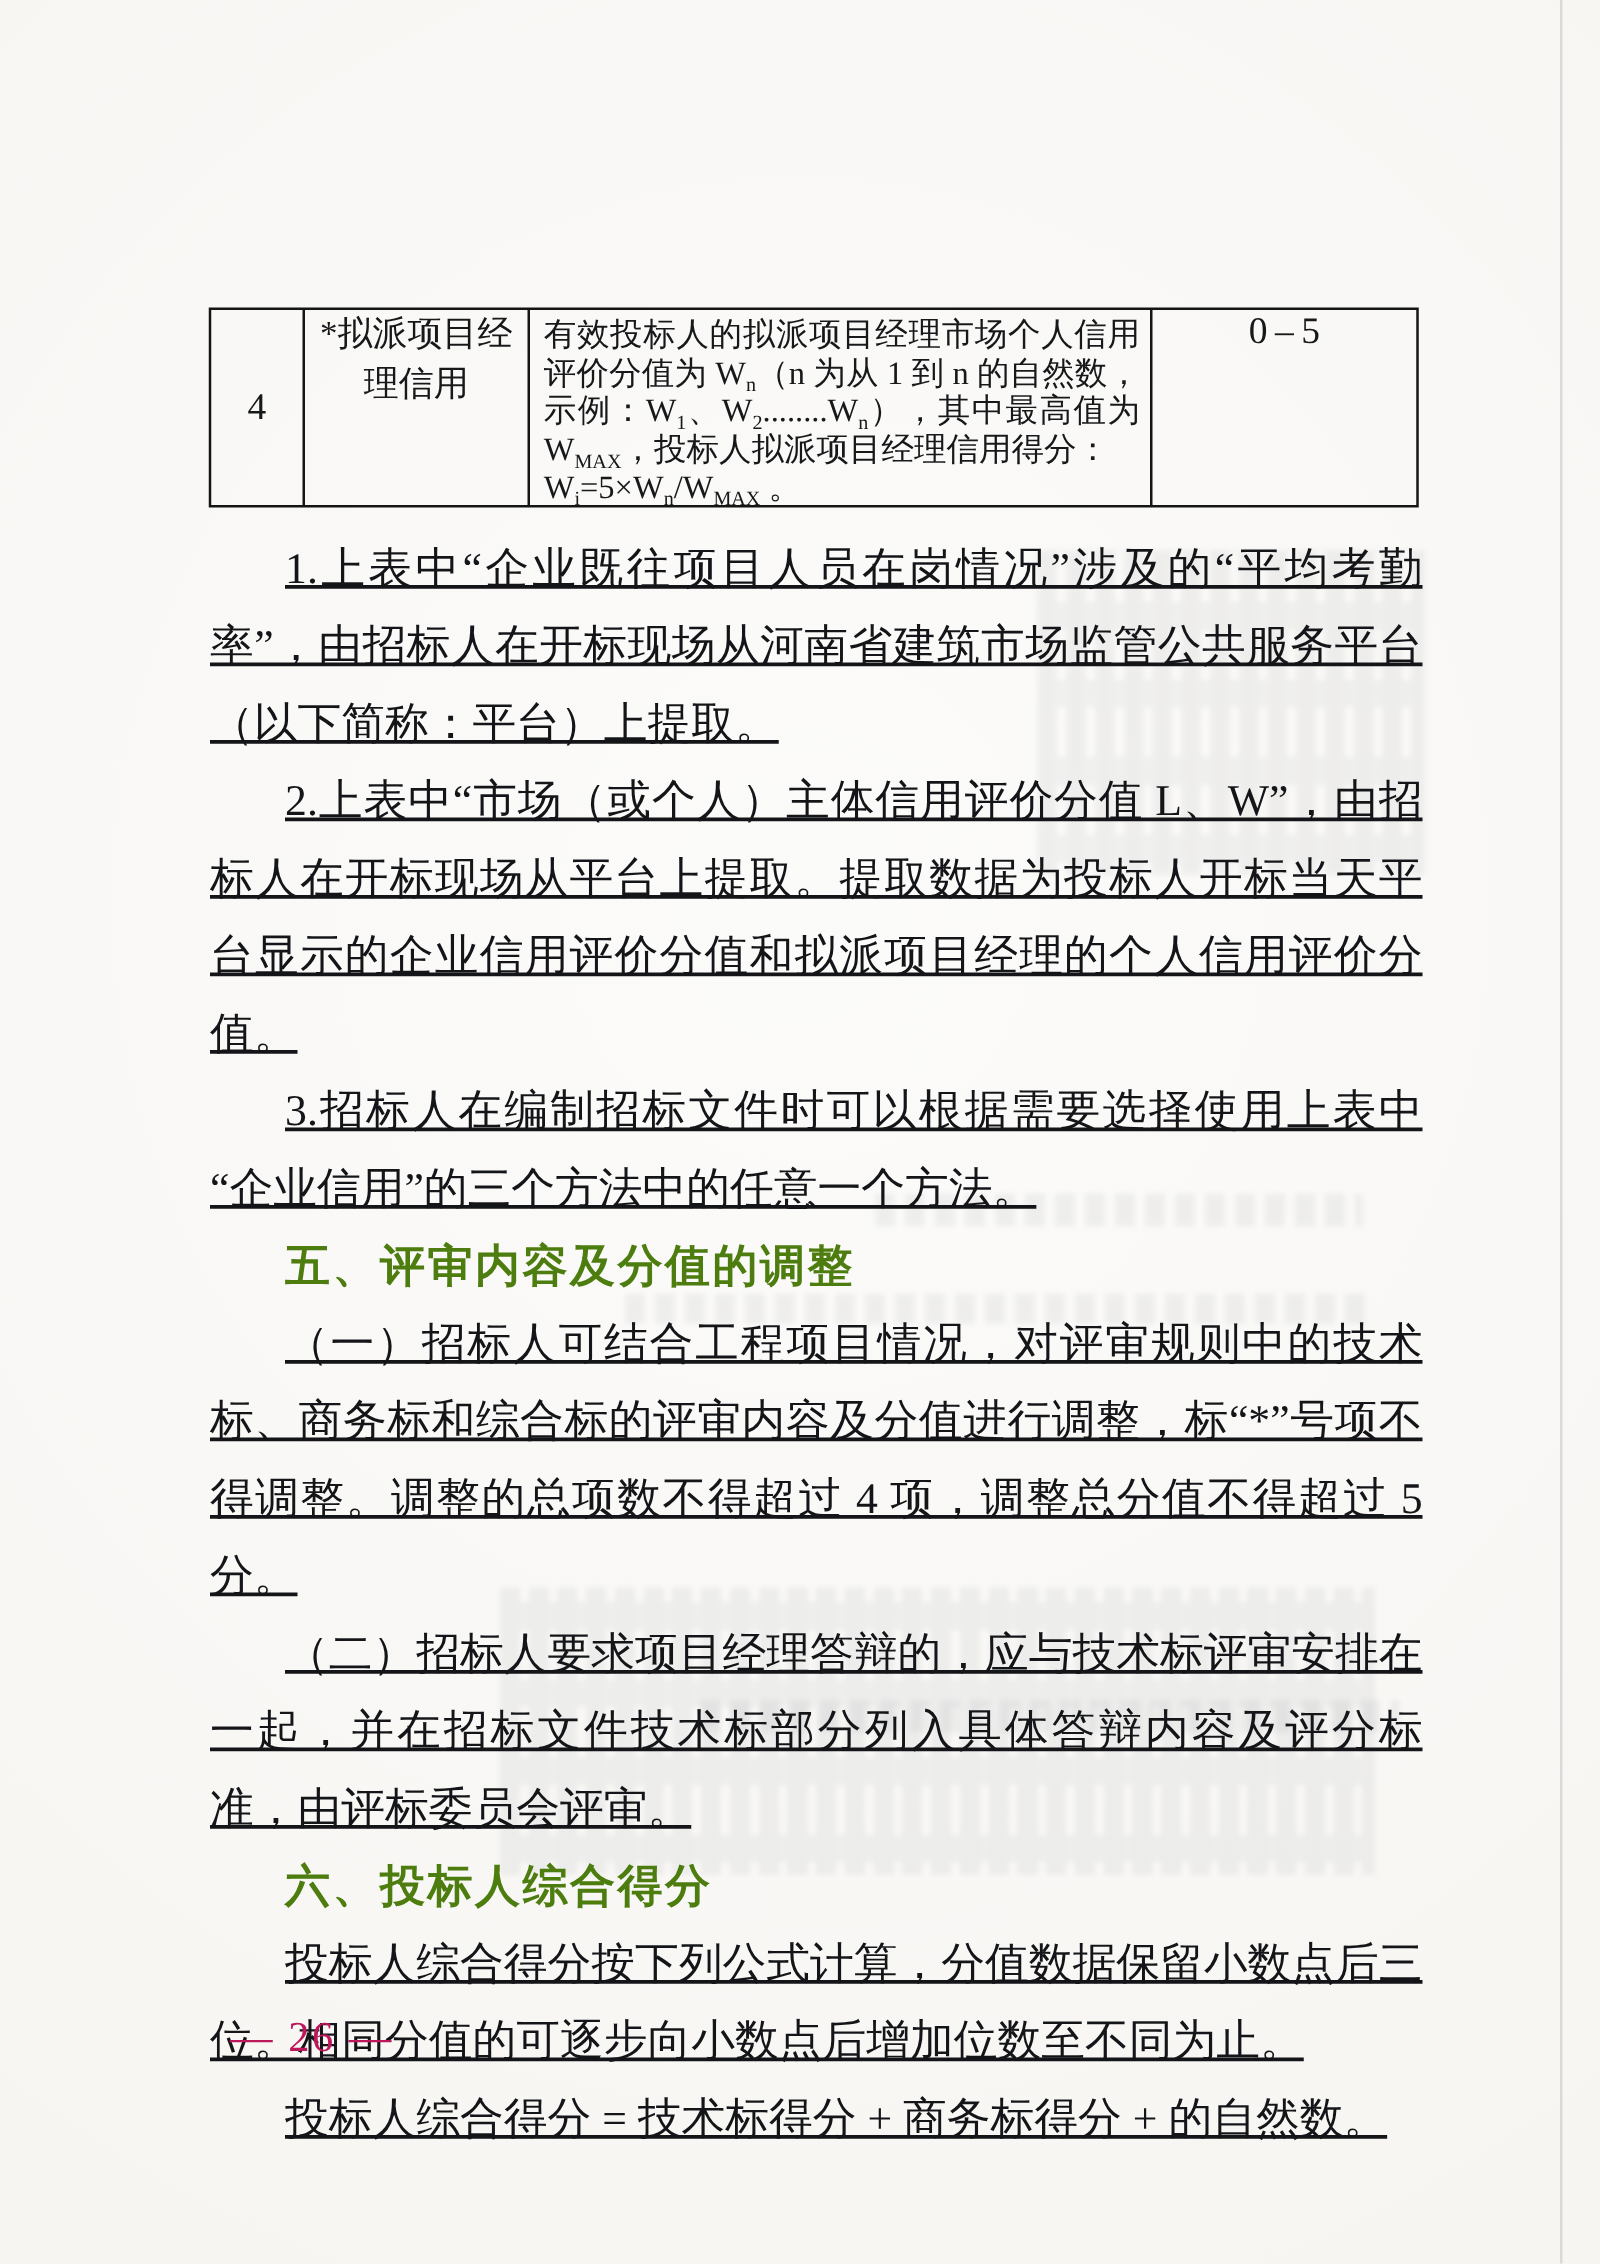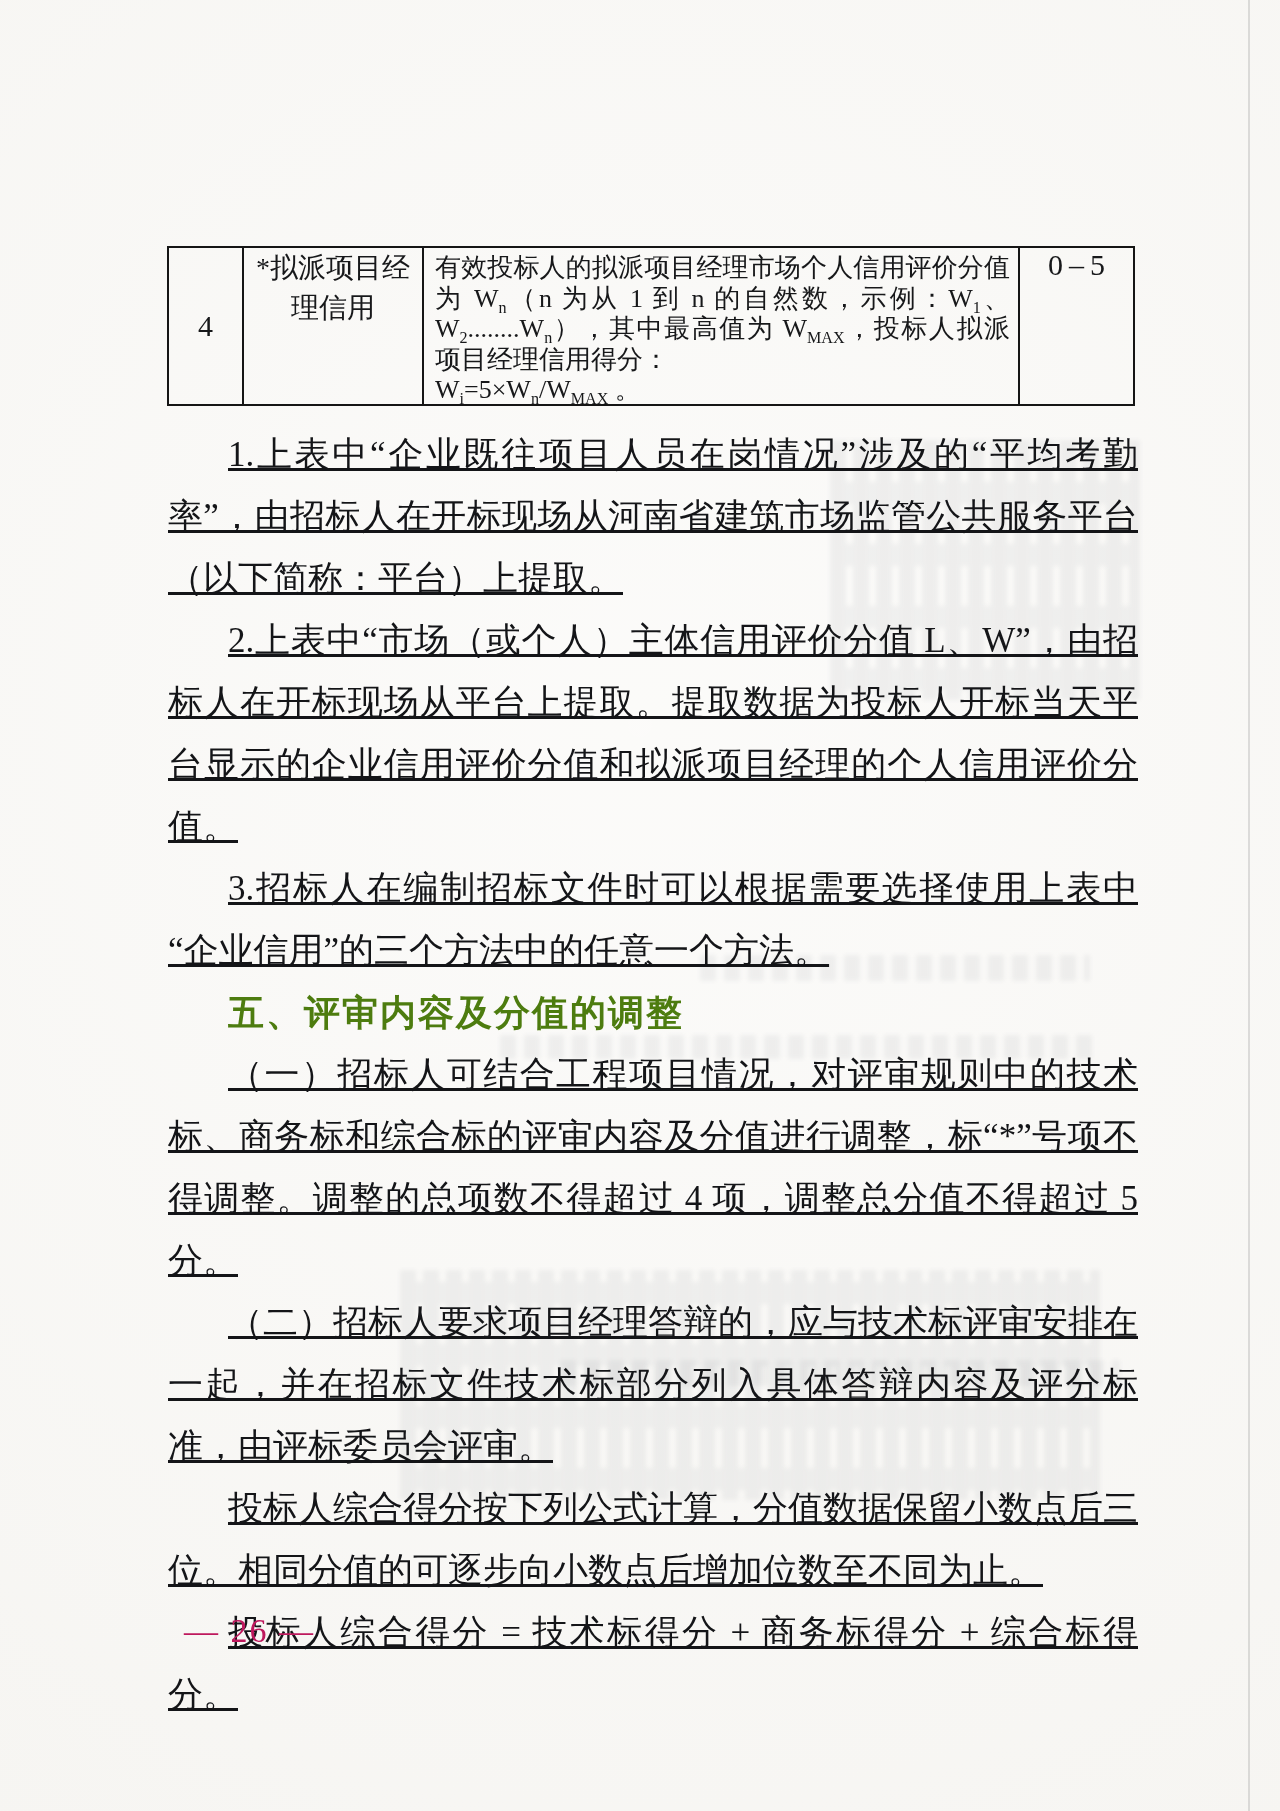--- a/index.html
+++ b/index.html
@@ -24,21 +24,21 @@
     position:absolute;left:167px;top:246px;width:968px;height:160px;
     border:2px solid #151515;box-sizing:border-box;display:flex;
     background:rgba(255,255,255,0.0);
   }
   .cell{box-sizing:border-box;border-left:2px solid #151515;}
   .cell:first-child{border-left:none;}
   .c-num{width:73px;display:flex;align-items:center;justify-content:center;
     font-size:30px;}
   .c-name{width:180px;display:flex;justify-content:center;
     text-align:center;font-size:28px;line-height:40px;padding:0 6px;}
-  .c-desc{width:596px;padding:5px 8px 0 11px;font-size:26px;line-height:30.5px;
+  .c-desc{width:498px;padding:5px 8px 0 11px;font-size:26px;line-height:30.5px;
     text-align:justify;}
   .c-desc .formula{text-align:left;}
   .c-score{flex:1;display:flex;align-items:flex-start;justify-content:center;
     font-size:30px;letter-spacing:6px;padding-left:6px;}
   sub{font-size:62%;line-height:0;}
   
   .flow{
     position:absolute;left:168px;top:424px;width:970px;
     font-size:35px;line-height:62px;text-align:justify;
     color:#141518;
@@ -94,17 +94,18 @@
   </div>
 </div>
 
 <div class="flow">
   <p>1.上表中“企业既往项目人员在岗情况”涉及的“平均考勤率”，由招标人在开标现场从河南省建筑市场监管公共服务平台（以下简称：平台）上提取。</p>
   <p>2.上表中“市场（或个人）主体信用评价分值 L、W”，由招标人在开标现场从平台上提取。提取数据为投标人开标当天平台显示的企业信用评价分值和拟派项目经理的个人信用评价分值。</p>
   <p>3.招标人在编制招标文件时可以根据需要选择使用上表中“企业信用”的三个方法中的任意一个方法。</p>
   <h3>五、评审内容及分值的调整</h3>
   <p>（一）招标人可结合工程项目情况，对评审规则中的技术标、商务标和综合标的评审内容及分值进行调整，标“*”号项不得调整。调整的总项数不得超过 4 项，调整总分值不得超过 5 分。</p>
   <p>（二）招标人要求项目经理答辩的，应与技术标评审安排在一起，并在招标文件技术标部分列入具体答辩内容及评分标准，由评标委员会评审。</p>
+  <h3>六、投标人综合得分</h3>
   <p>投标人综合得分按下列公式计算，分值数据保留小数点后三位。相同分值的可逐步向小数点后增加位数至不同为止。</p>
-  <p>投标人综合得分 = 技术标得分 + 商务标得分 + 综合标得分。</p>
+  <p>投标人综合得分 = 技术标得分 + 商务标得分 + 的自然数。</p>
 </div>
 
 <div class="page-num">— 26 —</div>
 
 </body></html>

